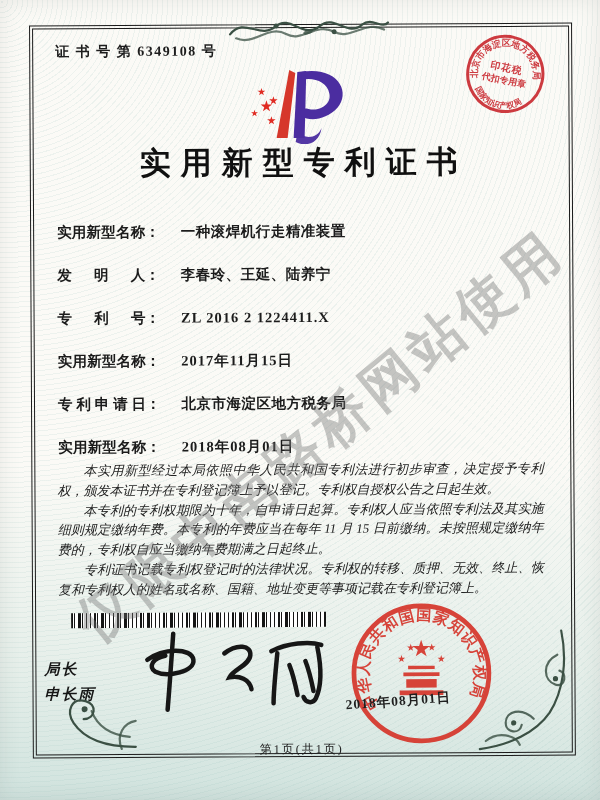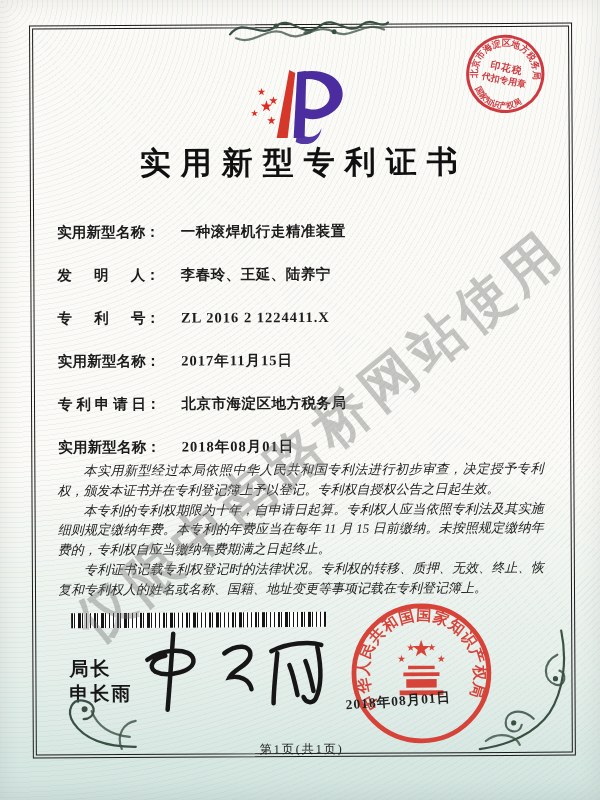--- a/index.html
+++ b/index.html
@@ -48,23 +48,23 @@
     font-style:italic;text-align:justify;z-index:2;
   }
   .paras p{margin:0;text-indent:2em;}
   .barcode{
     position:absolute;left:70px;top:612px;width:255px;height:15px;z-index:2;
     background:repeating-linear-gradient(90deg,
       #151515 0 2px,#fff 2px 3px,#151515 3px 4px,#fff 4px 7px,
       #151515 7px 10px,#fff 10px 11px,#151515 11px 12px,#fff 12px 15px,
       #151515 15px 16px,#fff 16px 19px,#151515 19px 20px,#fff 20px 23px);
   }
-  .signer{position:absolute;left:68px;top:655px;z-index:2;
+  .signer{position:absolute;left:43px;top:655px;z-index:2;
     font-family:"Liberation Sans","DejaVu Sans",sans-serif;font-weight:700;
-    font-size:19px;letter-spacing:2px;color:#161616;line-height:25px;}
+    font-size:15px;letter-spacing:2px;color:#161616;line-height:25px;font-style:italic;}
   .signature{position:absolute;left:128px;top:625px;z-index:3;}
   .seal{position:absolute;left:344px;top:598px;z-index:5;mix-blend-mode:multiply;opacity:0.93;}
   .datestamp{
     position:absolute;left:344px;top:691px;width:160px;z-index:6;
     font-size:13.5px;font-weight:700;letter-spacing:1px;color:#1f1f1f;
     transform:rotate(-4deg);
   }
   .footer{
     position:absolute;left:0;right:0;top:741px;text-align:center;
     font-size:12px;letter-spacing:2px;color:#1c1c1c;
@@ -103,20 +103,21 @@
     </svg>
     <svg class="orn" style="left:468px;top:628px;" width="104" height="130" viewBox="0 0 104 130">
       <path d="M92,4 C98,34 94,64 80,86 C66,106 40,118 10,122"></path>
       <path d="M88,28 C72,36 74,54 86,58 C96,61 98,46 90,44" opacity="0.85"></path>
       <path d="M64,92 C52,80 36,84 36,96 C36,106 50,108 52,98" opacity="0.85"></path>
       <path d="M16,114 C28,104 46,108 50,118" opacity="0.8"></path>
       <circle class="fil" cx="86" cy="52" r="2.6"></circle>
         <circle class="fil" cx="44" cy="96" r="2.6"></circle>
     </svg>
 
+    <div class="certno">证 书 号 第 6349108 号</div>
 
     <svg class="logo" width="110" height="78" viewBox="0 0 110 78">
       <polygon points="46,4 52,7 44,72 33,72" fill="#d6372b"></polygon>
       <polygon points="54,6 63,5 61,72 50,72" fill="#4b2da0"></polygon>
       <path d="M58,6 C94,0 108,26 94,42 C83,54 66,56 58,50 C55,46 58,41 65,43 C77,46 88,38 86,28 C84,16 70,11 58,14 Z" fill="#4b2da0"></path>
       <path d="M54,66 C62,74 74,72 78,62 C76,76 64,82 52,76 Z" fill="#4b2da0" opacity="0.95"></path>
       <text x="18" y="29" font-size="10" fill="#e02b22" text-anchor="middle">★</text>
       <text x="30" y="38" font-size="11" fill="#e02b22" text-anchor="middle">★</text>
       <text x="23" y="45" font-size="15" fill="#e02b22" text-anchor="middle">★</text>
       <text x="11" y="50" font-size="9" fill="#e02b22" text-anchor="middle">★</text>

